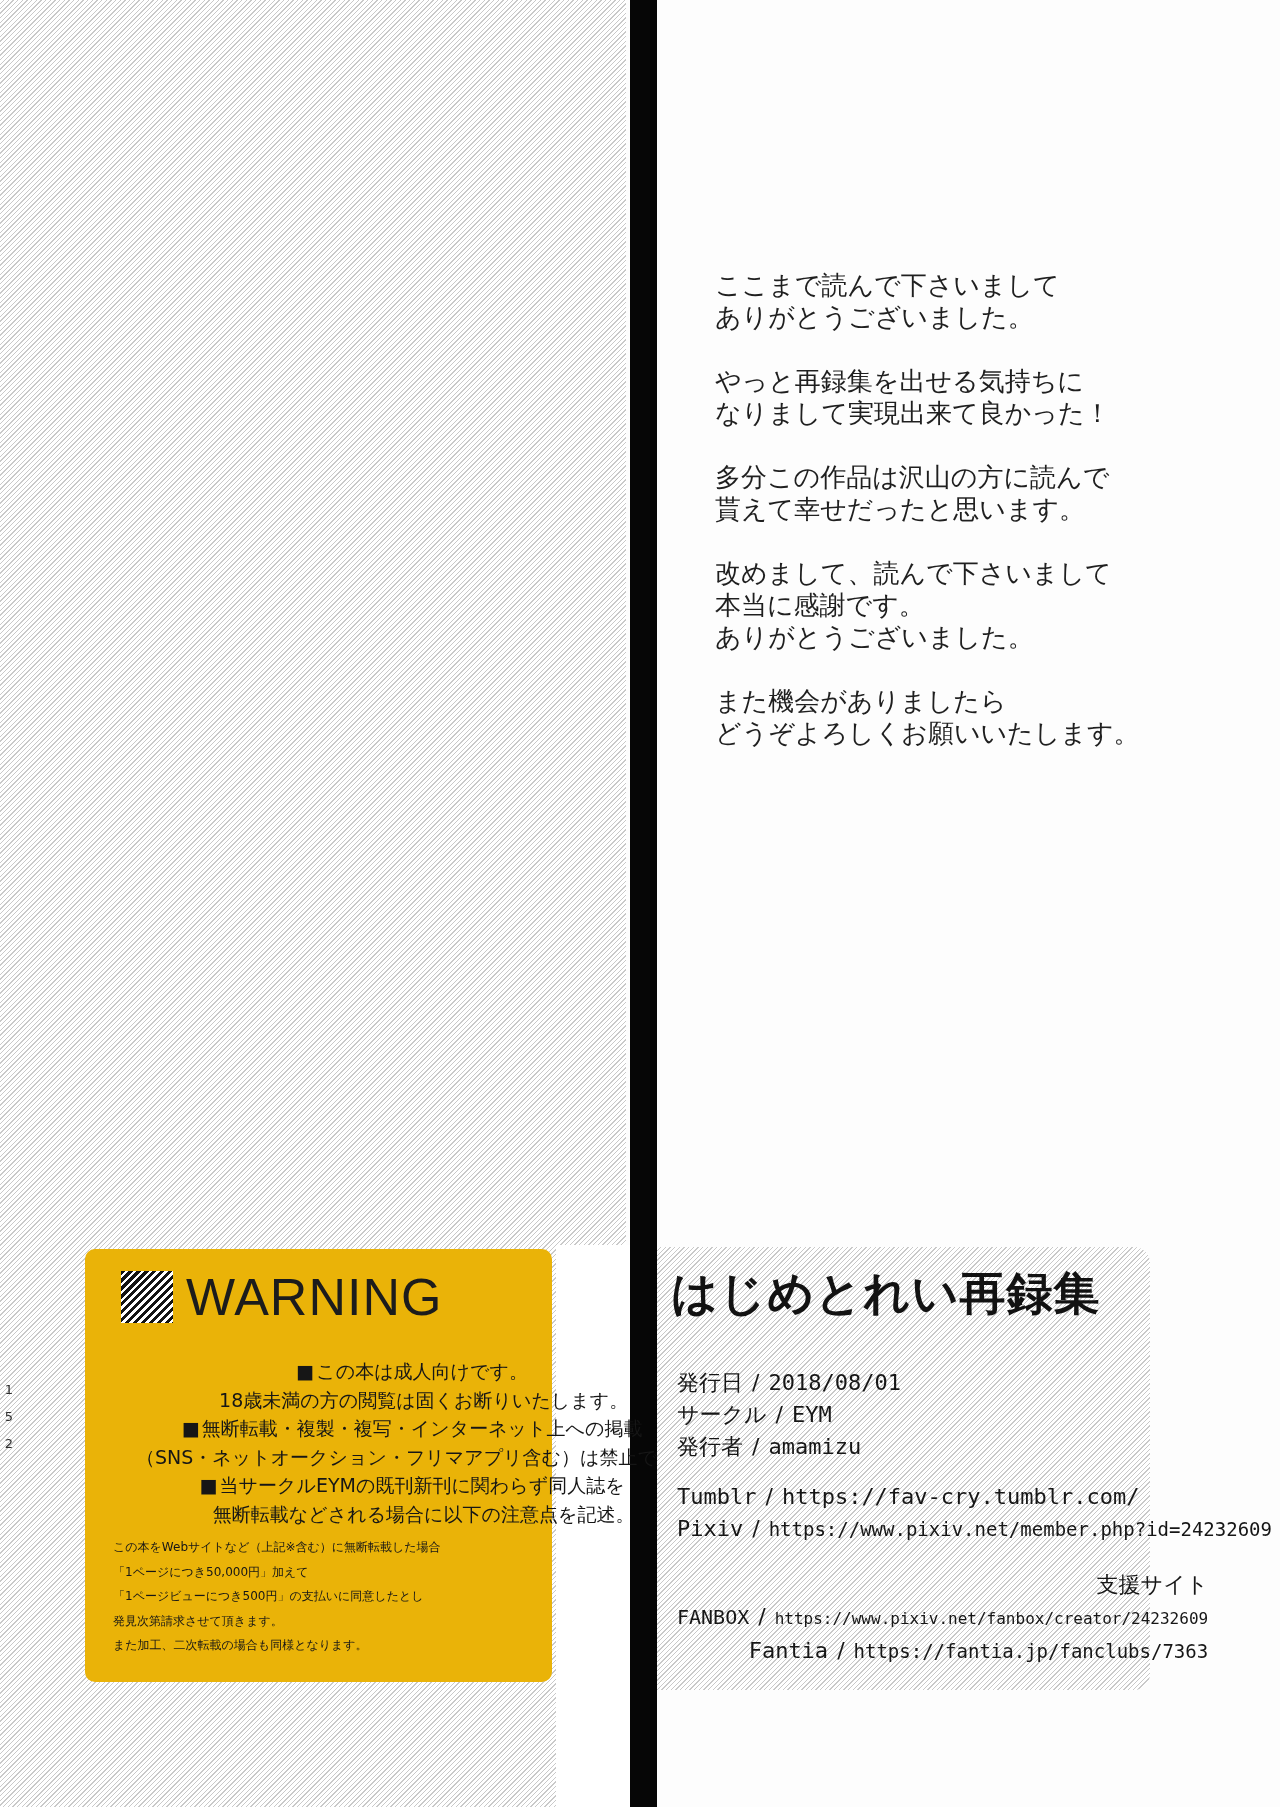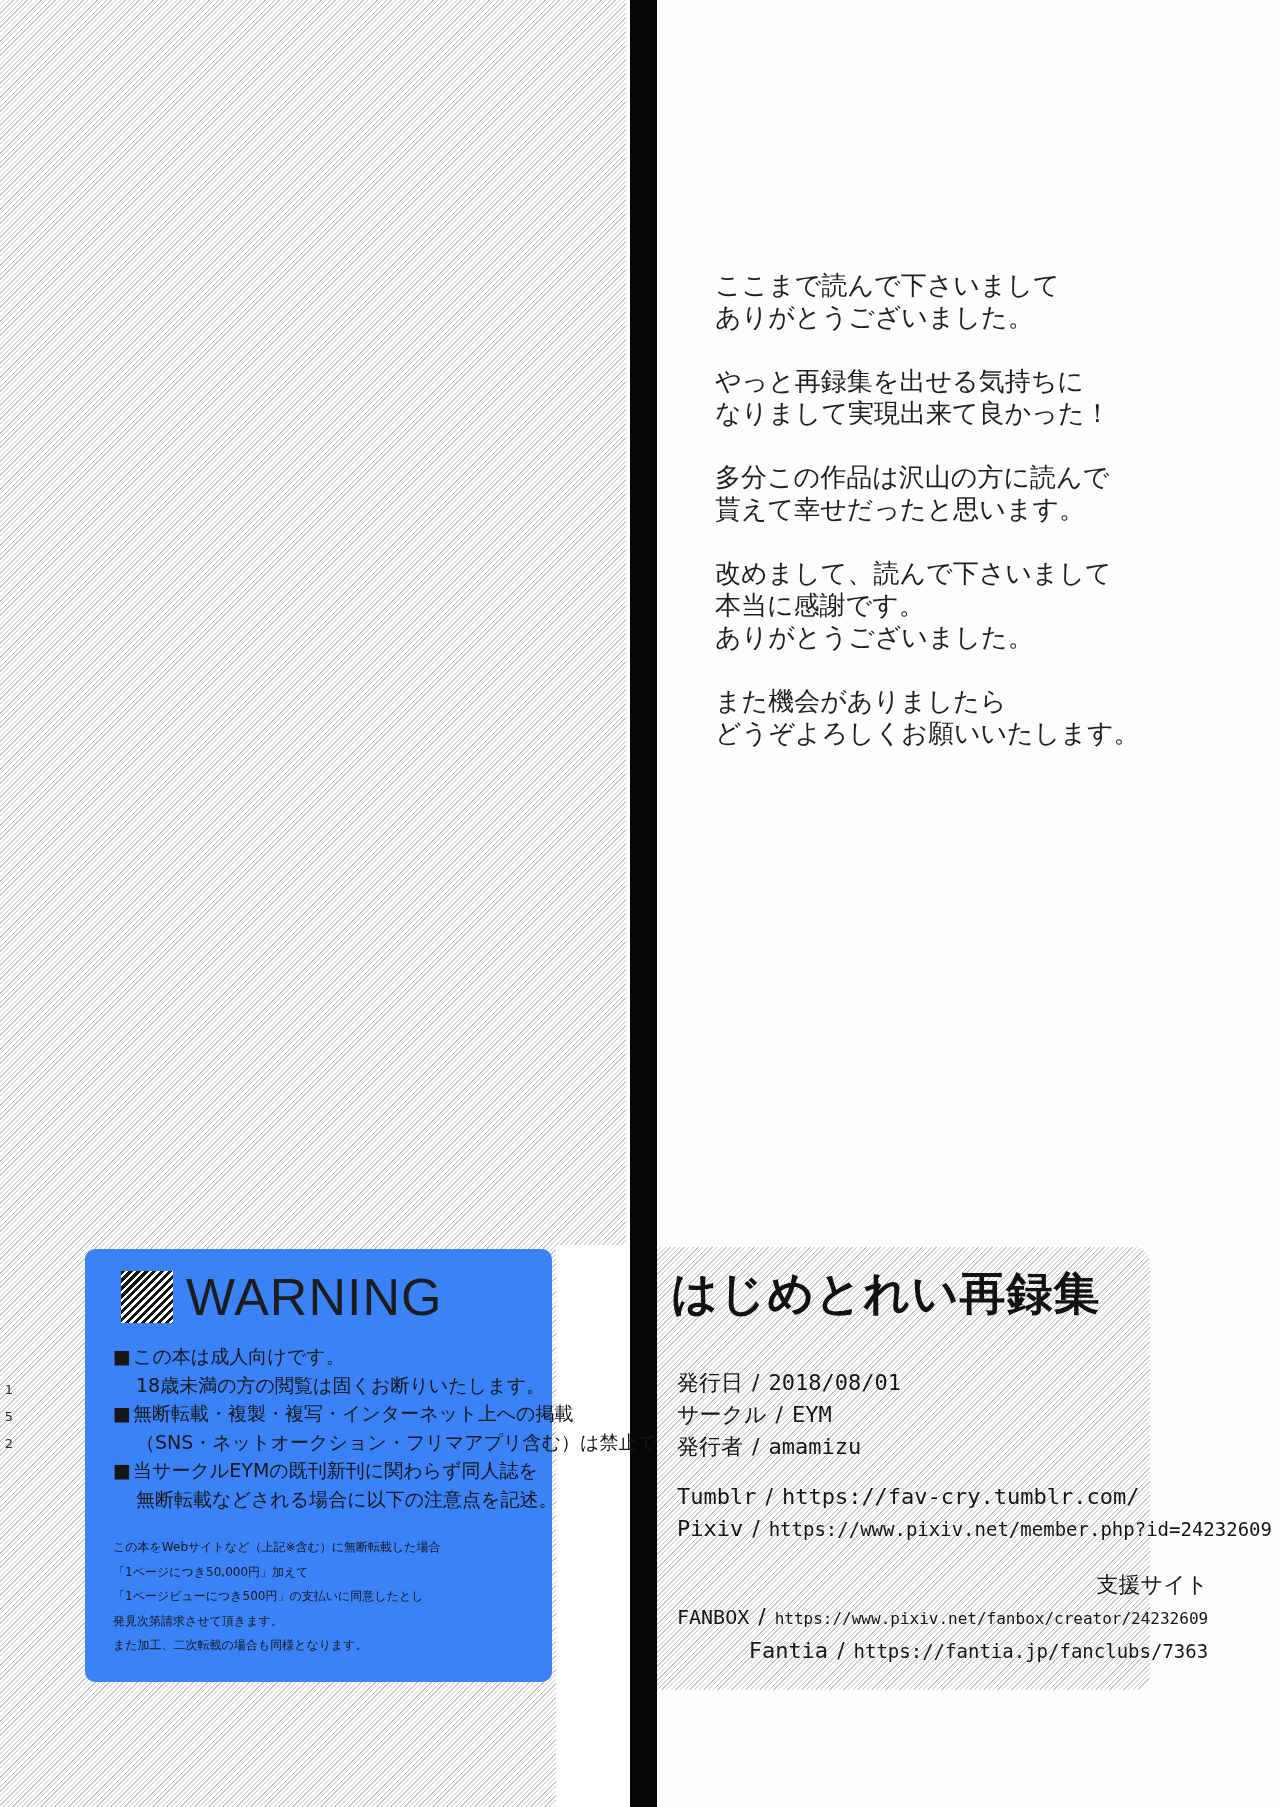--- a/index.html
+++ b/index.html
@@ -39,33 +39,33 @@
   .band-support{top:322px;text-align:right;}
   .mono{font-family:"DejaVu Sans Mono",monospace;}
   .sep{margin:0 9px;}
   .row{white-space:nowrap;}
   .url-small{font-size:19px;}
   .url-xs{font-size:16px;}
   .label-small{font-size:20px;}
   
   .warning-box{
     position:absolute;left:85px;top:1249px;width:467px;height:433px;
-    background:#3b82f6;border-radius:10px;
+    background:#eab308;border-radius:10px;
   }
   .warning-header{position:absolute;left:36px;top:22px;display:flex;align-items:center;}
   .hazard-icon{
     width:52px;height:52px;margin-right:13px;flex:0 0 auto;
     background:repeating-linear-gradient(135deg,
       #141414 0px,#141414 3px,#ffffff 3px,#ffffff 5.6px);
   }
   .warning-word{
     font-family:"Liberation Sans",sans-serif;font-weight:300;
     font-size:52px;letter-spacing:1px;color:#1c1c1c;line-height:1;
   }
-  .warning-bullets{position:absolute;left:28px;top:93px;font-size:19px;line-height:28.5px;color:#161616;}
+  .warning-bullets{position:absolute;left:28px;top:108px;font-size:19px;line-height:28.5px;color:#161616;text-align:center;}
   .w-line{white-space:nowrap;}
   .w-marker{margin-right:2px;}
   .indent{padding-left:23px;}
   .warning-notice{position:absolute;left:28px;top:286px;font-size:12px;line-height:24.6px;color:#161616;}
 </style>
 </head>
 <body>
 
 <div class="canvas">
 

